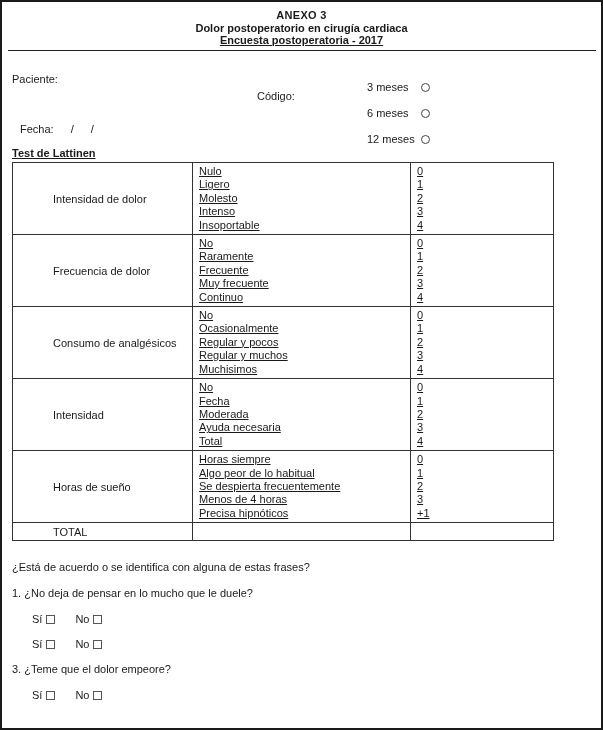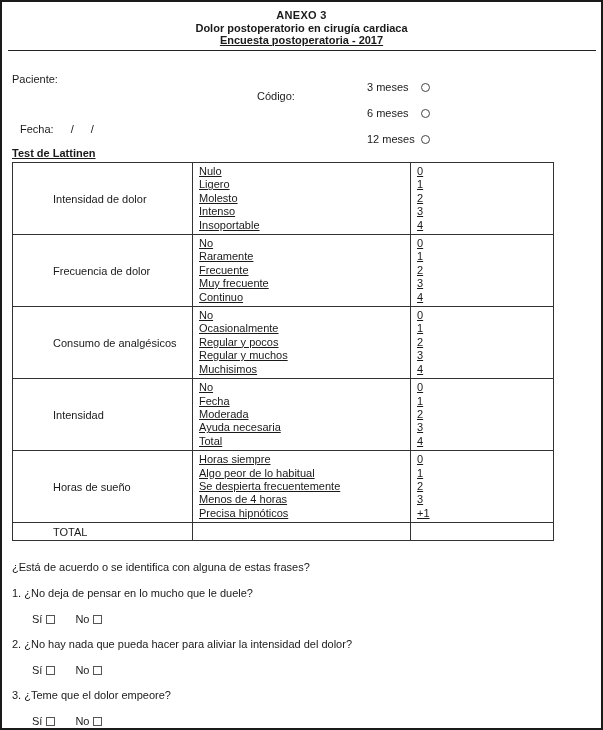--- a/index.html
+++ b/index.html
@@ -171,21 +171,20 @@
     </table>
 
   <div class="q-section">
     <div class="q-intro">¿Está de acuerdo o se identifica con alguna de estas frases?</div>
 
     <div class="q-text">1. ¿No deja de pensar en lo mucho que le duele?</div>
     <div class="q-yn">
       <span>Sí</span><span class="cb"></span><span class="no-lbl">No</span><span class="cb"></span>
     </div>
 
-    <div class="q-text">2. ¿No hay nada que pueda hacer para aliviar la intensidad del dolor?</div>
     <div class="q-yn">
       <span>Sí</span><span class="cb"></span><span class="no-lbl">No</span><span class="cb"></span>
     </div>
 
     <div class="q-text">3. ¿Teme que el dolor empeore?</div>
     <div class="q-yn">
       <span>Sí</span><span class="cb"></span><span class="no-lbl">No</span><span class="cb"></span>
     </div>
   </div>
 

